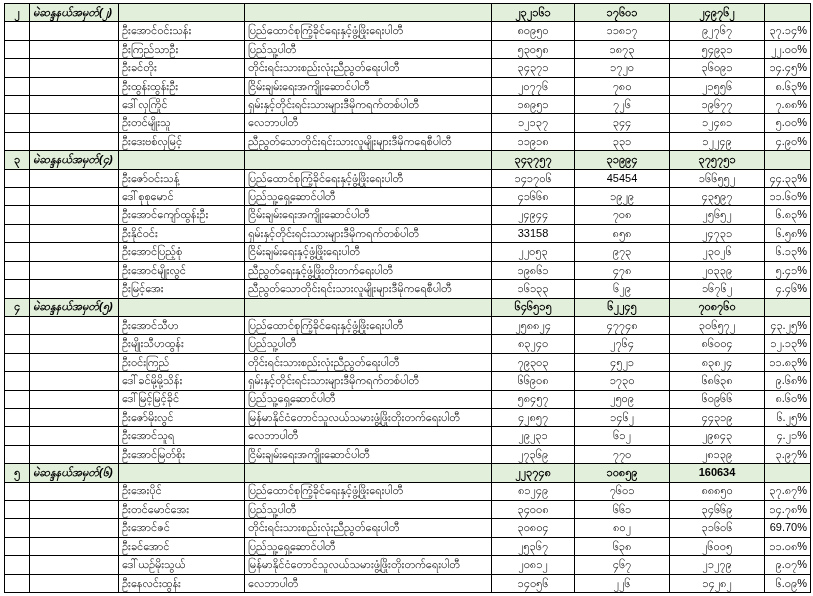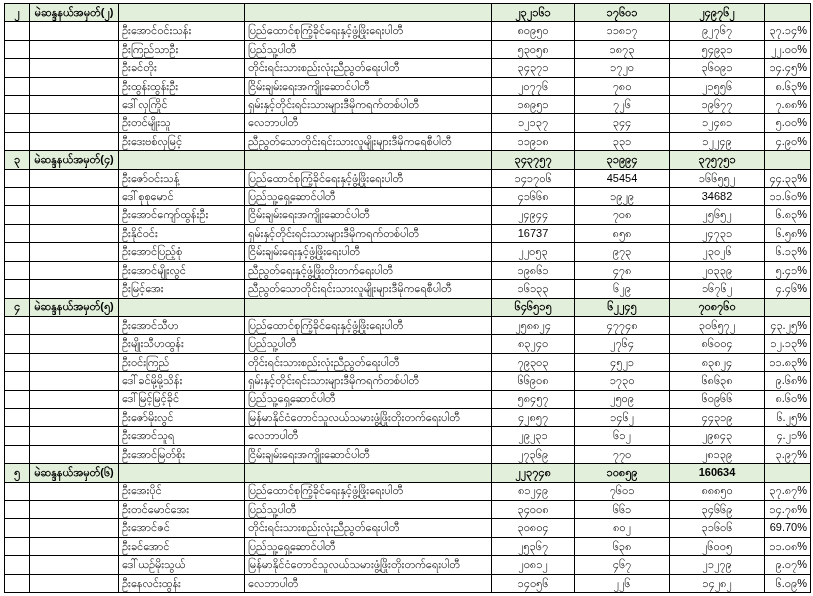--- a/index.html
+++ b/index.html
@@ -20,21 +20,21 @@
     border:1px solid #000;
     font-size:11px;line-height:1.05;
     padding:0 3px;
     overflow:hidden;white-space:nowrap;
     height:15px;
     vertical-align:middle;
   }
   tr.group-row td{background:#e2efda;font-weight:bold;}
   td.c-no{text-align:center;font-weight:bold;}
   td.c-name,td.c-party{text-align:left;}
-  td.c-label{text-align:center;font-weight:bold;}
+  td.c-label{text-align:left;font-weight:bold;font-style:italic;}
   td.c-num{text-align:center;}
   td.c-pct{text-align:right;font-weight:normal;padding-right:4px;}
 </style>
 </head>
 <body>
 
 <div id="sheet">
   <table class="results">
     <colgroup>
       <col style="width:25px">
@@ -147,39 +147,39 @@
           <td class="c-num">၁၆၆၅၅၂</td>
           <td class="c-pct">၄၄.၃၃%</td>
         </tr>
         <tr>
           <td class="c-no"></td>
           <td class="c-label"></td>
           <td class="c-name">ဒေါ်စုစုမောင်</td>
           <td class="c-party">ပြည်သူ့ရှေ့ဆောင်ပါတီ</td>
           <td class="c-num">၄၁၆၆၈</td>
           <td class="c-num">၁၉၂၉</td>
-          <td class="c-num">34682</td>
+          <td class="c-num">၄၃၅၉၇</td>
           <td class="c-pct">၁၁.၆၀%</td>
         </tr>
         <tr>
           <td class="c-no"></td>
           <td class="c-label"></td>
           <td class="c-name">ဦးအောင်ကျော်ထွန်းဦး</td>
           <td class="c-party">ငြိမ်းချမ်းရေးအကျိုးဆောင်ပါတီ</td>
           <td class="c-num">၂၄၉၄၄</td>
           <td class="c-num">၇၀၈</td>
           <td class="c-num">၂၅၆၅၂</td>
           <td class="c-pct">၆.၈၃%</td>
         </tr>
         <tr>
           <td class="c-no"></td>
           <td class="c-label"></td>
           <td class="c-name">ဦးနိုင်ဝင်း</td>
           <td class="c-party">ရှမ်းနှင့်တိုင်းရင်းသားများဒီမိုကရက်တစ်ပါတီ</td>
-          <td class="c-num">16737</td>
+          <td class="c-num">33158</td>
           <td class="c-num">၈၅၈</td>
           <td class="c-num">၂၄၇၃၁</td>
           <td class="c-pct">၆.၅၈%</td>
         </tr>
         <tr>
           <td class="c-no"></td>
           <td class="c-label"></td>
           <td class="c-name">ဦးအောင်ပြည့်စုံ</td>
           <td class="c-party">ငြိမ်းချမ်းရေးနှင့်ဖွံ့ဖြိုးရေးပါတီ</td>
           <td class="c-num">၂၂၀၅၃</td>

